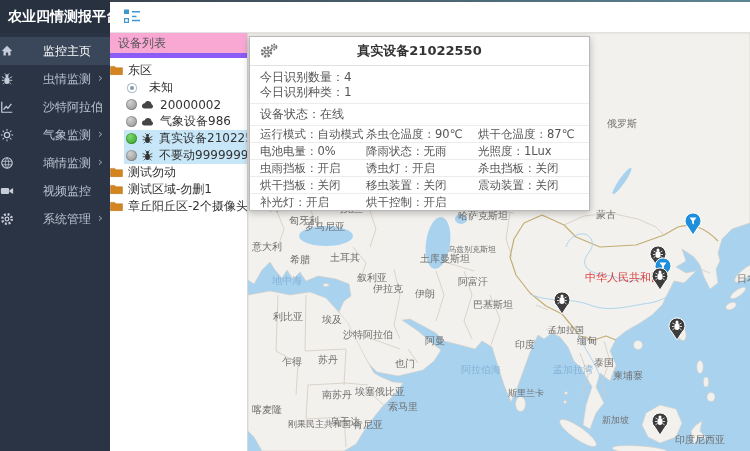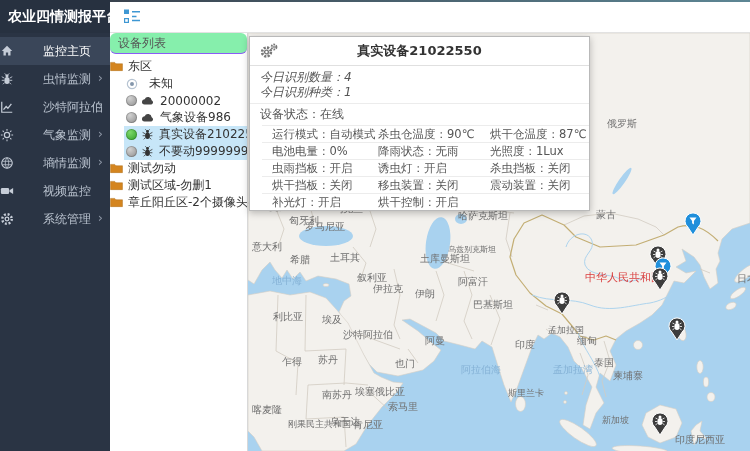--- a/index.html
+++ b/index.html
@@ -19,22 +19,22 @@
   .mi-arrow{position:absolute;right:7px;top:0;height:26px;line-height:25px;font-size:13px;color:#8d96a5;}
   
   .topbar{position:absolute;left:110px;top:0;width:640px;height:33px;background:#fff;
           border-bottom:1px solid #e2e2e2;box-sizing:border-box;z-index:25;}
   .top-accent{position:absolute;left:0;top:0;width:100%;height:2px;
               background:linear-gradient(90deg,#39424e,#5d8694);}
   .toggle-btn{position:absolute;left:13px;top:8px;width:19px;height:17px;cursor:pointer;}
   
   .device-panel{position:absolute;left:110px;top:33px;width:138px;height:418px;background:#fff;
                 border-right:1px solid #d8d8d8;box-sizing:border-box;overflow:hidden;z-index:15;}
-  .dp-header{height:20px;line-height:20px;background:#86efac;border-bottom:1px solid #8b5cf6;
-             font-size:12px;color:#555;padding-left:8px;border-radius:6px;}
+  .dp-header{height:20px;line-height:20px;background:#f9a8d4;border-bottom:5px solid #8b5cf6;
+             font-size:12px;color:#555;padding-left:8px;}
   .tree{padding-top:4px;}
   .tree-row{height:17px;display:flex;align-items:center;font-size:12px;color:#333;
             white-space:nowrap;cursor:pointer;}
   .tree-row.folder{padding-left:0;}
   .tree-row.leaf{margin-left:14px;padding-left:2px;}
   .tree-row.selected{background:var(--selected-bg,#c7e6f8);}
   .t-icon{display:inline-flex;margin-right:5px;flex:none;}
   .t-icon svg{display:block;}
   .t-gap{width:6px;flex:none;}
   .status-dot{width:11px;height:11px;border-radius:50%;margin-right:4px;flex:none;
@@ -46,25 +46,25 @@
   .map-wrap{position:absolute;left:248px;top:33px;width:502px;height:320px;z-index:1;}
   .map-wrap svg{display:block;}
   
   .popup{position:absolute;left:249px;top:36px;width:341px;background:#fff;border:1px solid #b9b9b9;
          box-shadow:0 2px 7px rgba(0,0,0,.25);z-index:20;box-sizing:border-box;}
   .pp-header{position:relative;height:28px;border-bottom:1px solid #e0e0e0;
              display:flex;align-items:center;justify-content:center;}
   .pp-title{font-size:13px;color:#333;font-weight:600;}
   .pp-cogs{position:absolute;left:9px;top:6px;width:19px;height:17px;cursor:pointer;}
   .pp-stats{padding:4px 0 3px 0;}
-  .pp-stat{height:15px;line-height:15px;padding:0 10px;font-size:12px;color:#555;white-space:nowrap;font-style:italic;}
+  .pp-stat{height:15px;line-height:15px;padding:0 10px;font-size:12px;color:#555;white-space:nowrap;}
   .pp-row{height:17px;line-height:17px;padding:2px 10px;font-size:12px;color:#555;
           border-top:1px solid #ececec;white-space:nowrap;}
   .pp-grid-row{display:grid;grid-template-columns:106px 112px 1fr;border-top:1px solid #ececec;
-               height:16px;line-height:16px;padding-left:10px;font-size:11.5px;color:#555;margin-left:12px;}
+               height:16px;line-height:16px;padding-left:10px;font-size:11.5px;color:#555;}
   .pp-cell{overflow:hidden;white-space:nowrap;}
 </style>
 </head>
 <body>
 
 <div class="app">
 
   <div class="topbar">
     <div class="top-accent"></div>
     <div class="toggle-btn">

